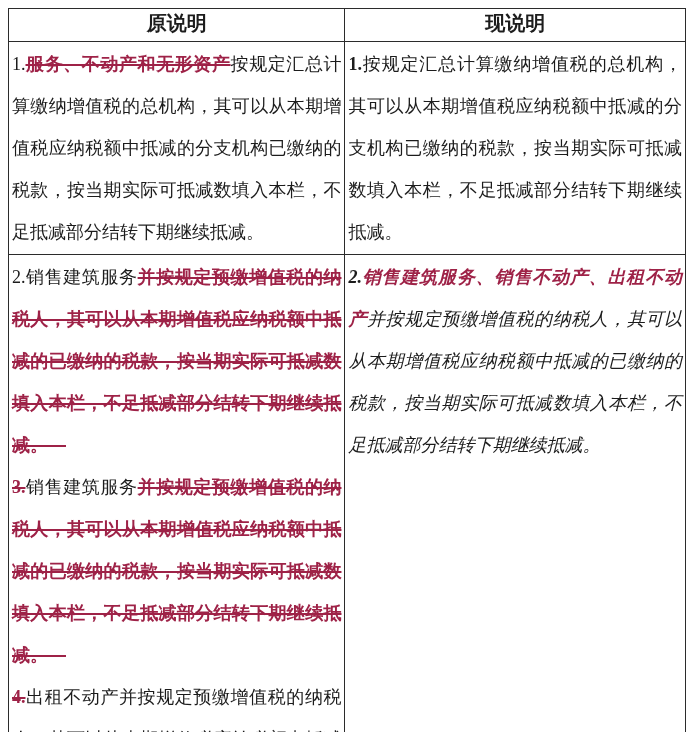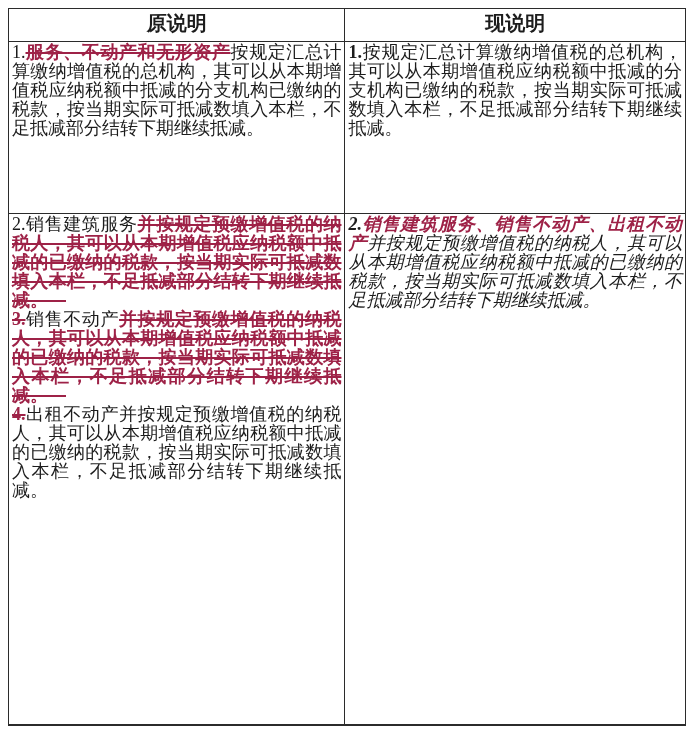--- a/index.html
+++ b/index.html
@@ -39,21 +39,21 @@
     font-size:20px;
     font-weight:bold;
     text-align:center;
     vertical-align:middle;
     color:var(--body-text);
   }
   tr.r1 td{height:172px;}
   tr.r2 td{height:511px;}
   td.cell{
     font-size:18px;
-    line-height:19px;
+    line-height:42px;
     text-align:justify;
   }
   td.middle{vertical-align:middle;font-style:italic;}
   .para{margin:0;}
   .run.plain{color:var(--body-text);}
   .run.bold{color:var(--body-text);font-weight:bold;}
   .run.red-bold{color:var(--emphasis-text);font-weight:bold;}
   .run.red-bold-strike{
     color:var(--emphasis-text);
     font-weight:bold;
@@ -81,21 +81,21 @@
         <td class="cell">
             <div class="para"><span class="run plain">1.</span><span class="run red-bold-strike">服务、不动产和无形资产</span><span class="run plain">按规定汇总计算缴纳增值税的总机构，其可以从本期增值税应纳税额中抵减的分支机构已缴纳的税款，按当期实际可抵减数填入本栏，不足抵减部分结转下期继续抵减。</span></div>
           </td>
         <td class="cell">
             <div class="para"><span class="run bold">1.</span><span class="run plain">按规定汇总计算缴纳增值税的总机构，其可以从本期增值税应纳税额中抵减的分支机构已缴纳的税款，按当期实际可抵减数填入本栏，不足抵减部分结转下期继续抵减。</span></div>
           </td>
       </tr>
       <tr class="r2">
         <td class="cell">
             <div class="para"><span class="run plain">2.销售建筑服务</span><span class="run red-bold-strike">并按规定预缴增值税的纳税人，其可以从本期增值税应纳税额中抵减的已缴纳的税款，按当期实际可抵减数填入本栏，不足抵减部分结转下期继续抵减。　</span></div>
-            <div class="para"><span class="run red-bold-strike">3.</span><span class="run plain">销售不动产</span><span class="run red-bold-strike">并按规定预缴增值税的纳税人，其可以从本期增值税应纳税额中抵减的已缴纳的税款，按当期实际可抵减数填入本栏，不足抵减部分结转下期继续抵减。　</span></div>
+            <div class="para"><span class="run red-bold-strike">3.</span><span class="run plain">销售建筑服务</span><span class="run red-bold-strike">并按规定预缴增值税的纳税人，其可以从本期增值税应纳税额中抵减的已缴纳的税款，按当期实际可抵减数填入本栏，不足抵减部分结转下期继续抵减。　</span></div>
             <div class="para"><span class="run red-bold-strike">4.</span><span class="run plain">出租不动产并按规定预缴增值税的纳税人，其可以从本期增值税应纳税额中抵减的已缴纳的税款，按当期实际可抵减数填入本栏，不足抵减部分结转下期继续抵减。</span></div>
           </td>
         <td class="cell middle">
             <div class="para"><span class="run bold">2.</span><span class="run red-bold">销售建筑服务、销售不动产、出租不动产</span><span class="run plain">并按规定预缴增值税的纳税人，其可以从本期增值税应纳税额中抵减的已缴纳的税款，按当期实际可抵减数填入本栏，不足抵减部分结转下期继续抵减。</span></div>
           </td>
       </tr>
     </tbody>
   </table>
 </div>
 

